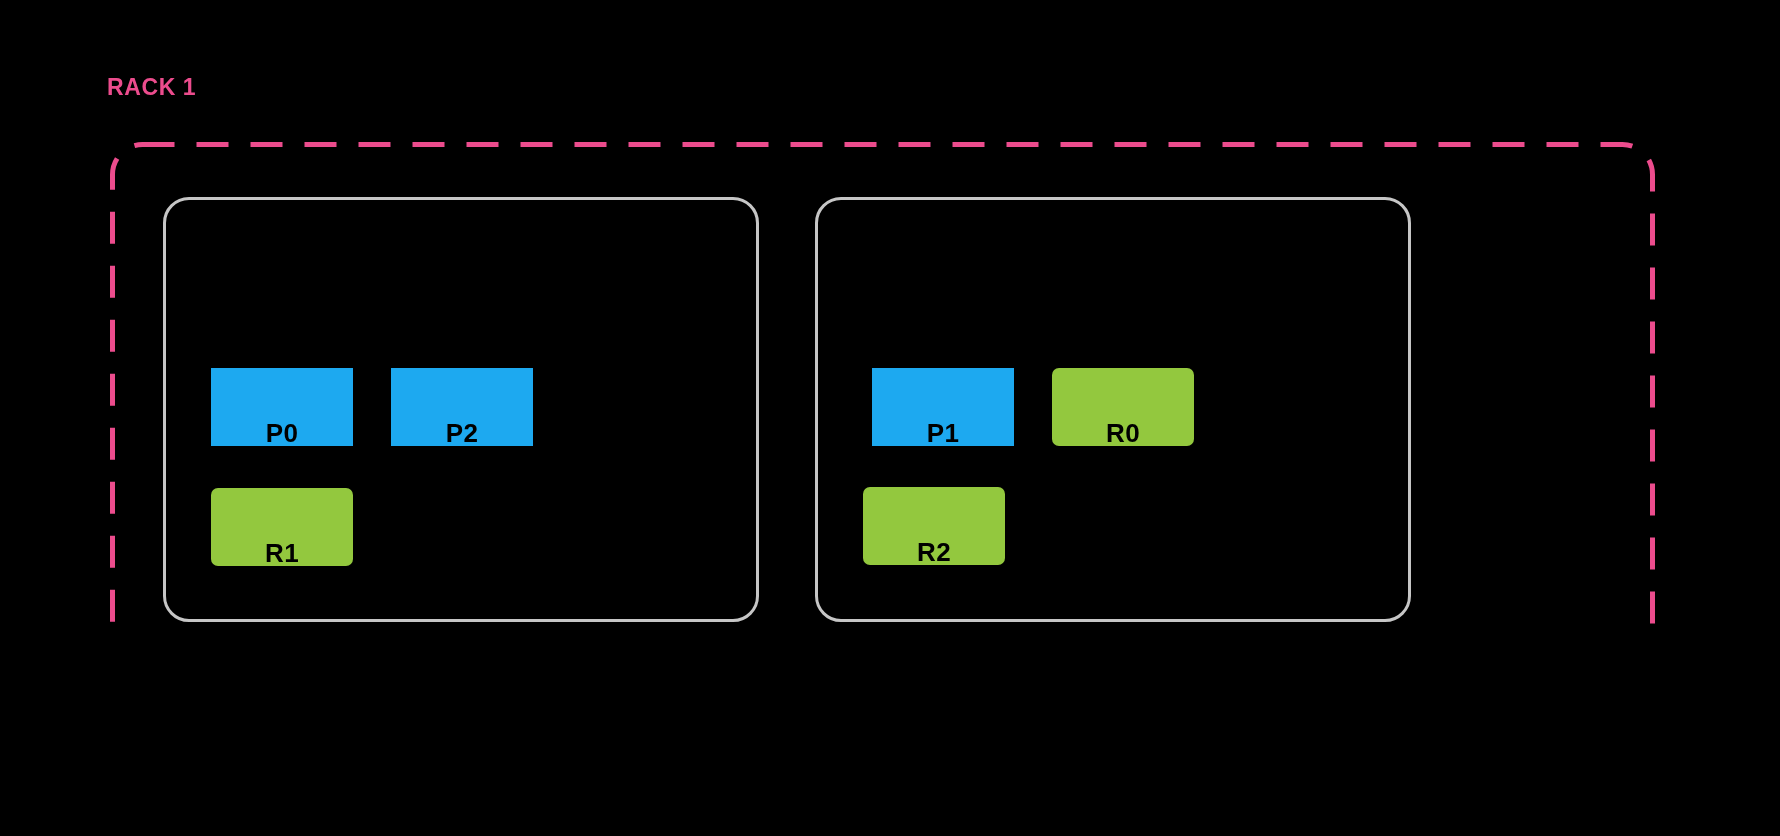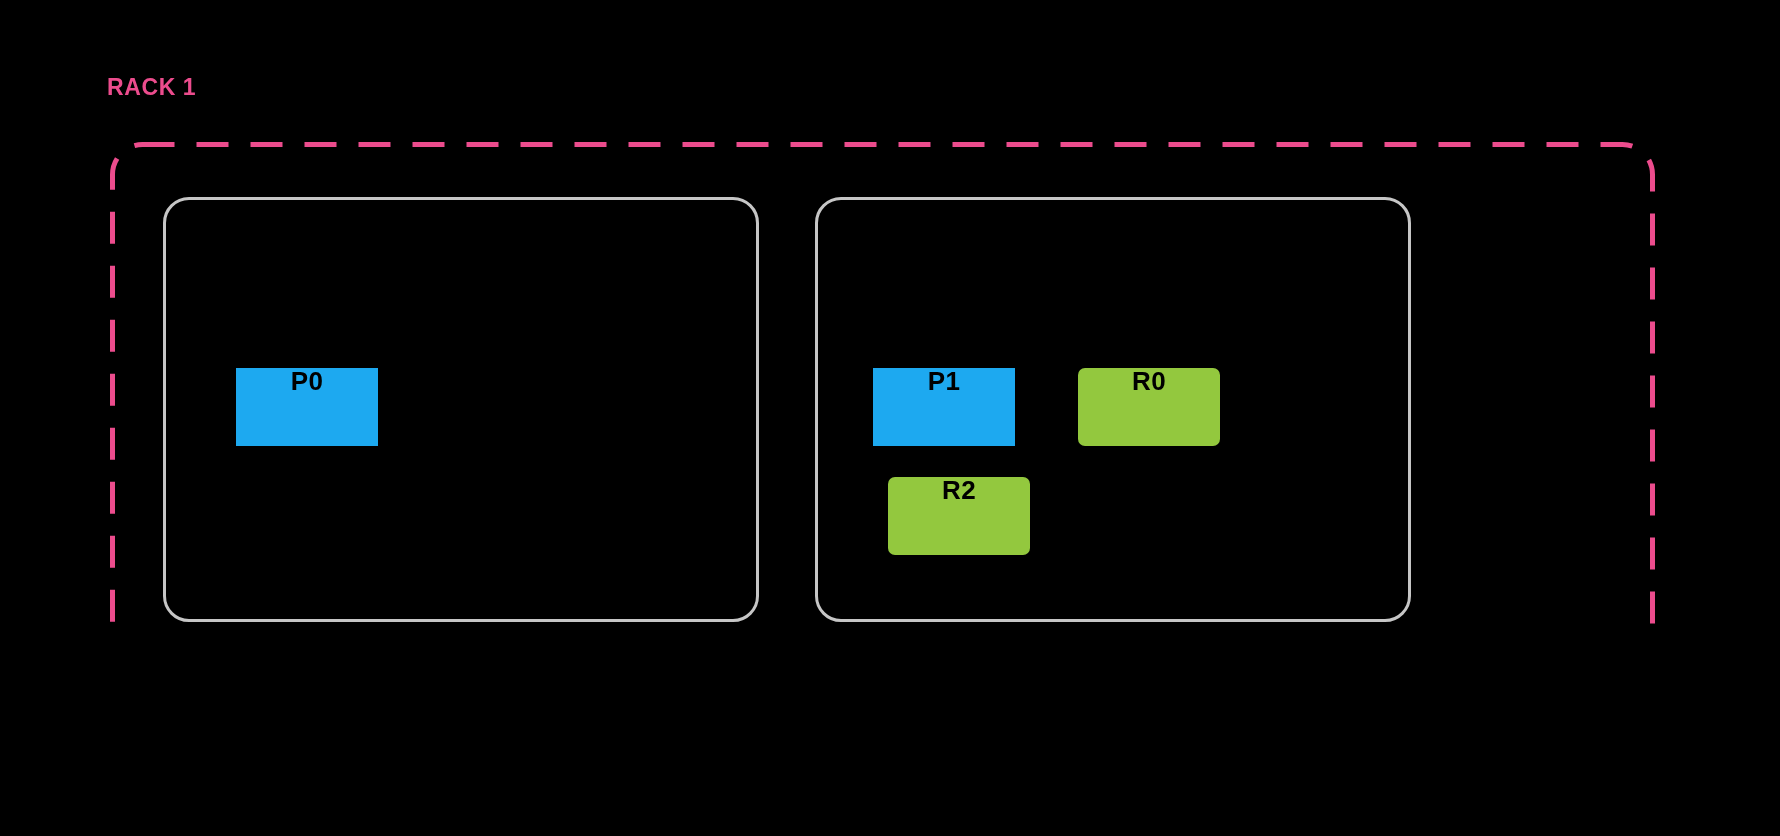--- a/index.html
+++ b/index.html
@@ -76,25 +76,24 @@
     position: absolute;
     display: flex;
     flex-direction: row;
     align-items: center;
     gap: 38px;
   }
   .unit-box {
     width: 142px;
     height: 78px;
     display: flex;
-    align-items: flex-start;
+    align-items: flex-end;
     justify-content: center;
     box-sizing: border-box;
     flex: 0 0 auto;
-    margin-left: 25px;
   }
   .unit-box .unit-label {
     font-size: 26px;
     font-weight: bold;
     color: #000000;
     letter-spacing: 0.3px;
     line-height: 1;
     user-select: none;
   }
   .unit-box.type-primary { background: #1da9f0; }
@@ -111,34 +110,40 @@
     <svg viewBox="0 0 1545 628" preserveAspectRatio="none">
       <rect x="2.5" y="2.5" width="1540" height="623" rx="30" ry="30" fill="none" stroke="#ec4c8d" stroke-width="5" stroke-dasharray="32 22" stroke-linecap="butt"></rect>
     </svg>
   </div>
 
   <div class="node-panel" id="panel-0">
     <div class="unit-row" id="p0-row0" style="left: 45px; top: 168px;">
         <div class="unit-box type-primary">
           <span class="unit-label">P0</span>
         </div>
+        <div class="unit-box type-primary">
+          <span class="unit-label">P2</span>
+        </div>
       </div>
     <div class="unit-row" id="p0-row1" style="left: 45px; top: 288px;">
+        <div class="unit-box type-replica">
+          <span class="unit-label">R1</span>
+        </div>
       </div>
   </div>
 
   <div class="node-panel" id="panel-1">
-    <div class="unit-row" id="p1-row0" style="left: 30px; top: 168px;">
+    <div class="unit-row" id="p1-row0" style="left: 54px; top: 168px;">
         <div class="unit-box type-primary">
           <span class="unit-label">P1</span>
         </div>
         <div class="unit-box type-replica">
           <span class="unit-label">R0</span>
         </div>
       </div>
-    <div class="unit-row" id="p1-row1" style="left: 45px; top: 277px;">
+    <div class="unit-row" id="p1-row1" style="left: 45px; top: 287px;">
         <div class="unit-box type-replica">
           <span class="unit-label">R2</span>
         </div>
       </div>
   </div>
 
 </div>
 
 </body></html>

